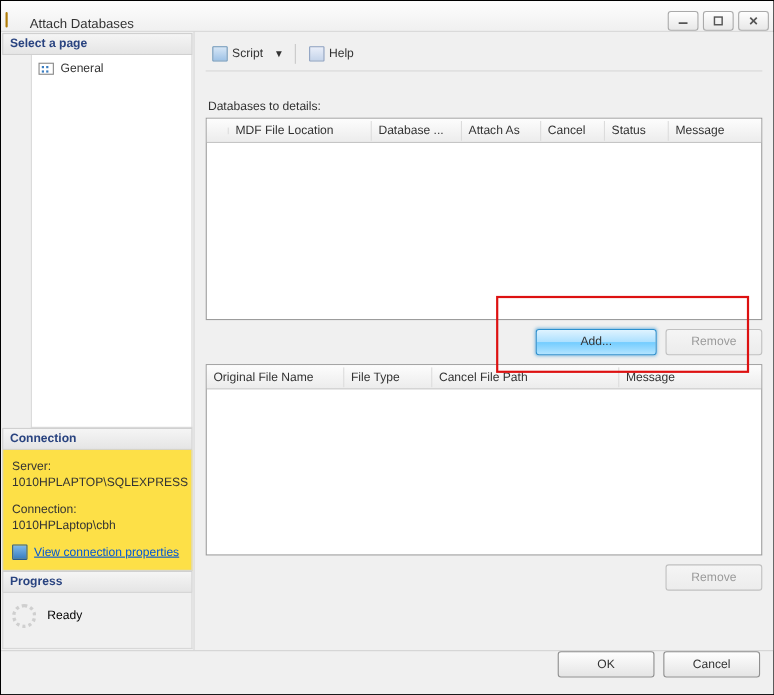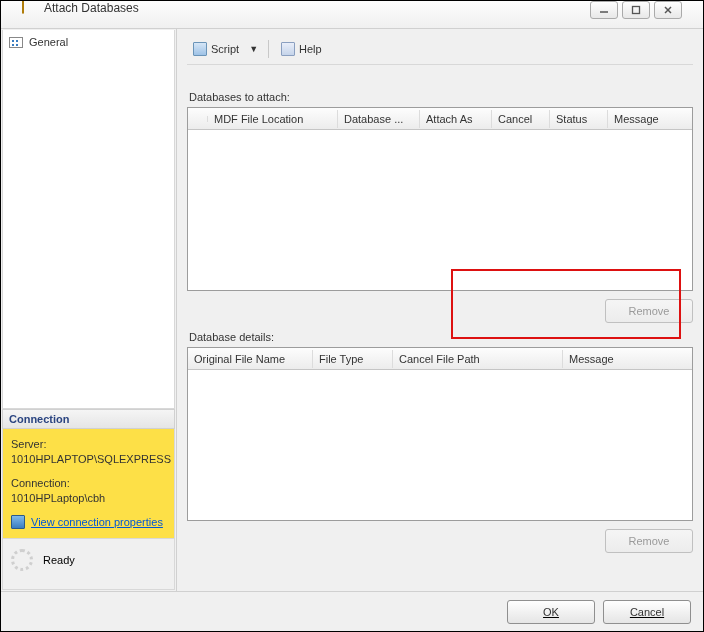--- a/index.html
+++ b/index.html
@@ -10,22 +10,22 @@
     width: 704px;
     height: 632px;
     overflow: hidden;
     border: 1px solid #000;
   }
   .titlebar {
     height: 28px;
     background: linear-gradient(#fdfdfd, #f0f0f0);
     border-bottom: 1px solid #d0d0d0;
     display: flex;
-    align-items: flex-start;
-    padding: 0 21px;
+    align-items: flex-end;
+    padding: 0 4px;
   }
   .titlebar .icon { width: 16px; height: 16px; margin-right: 6px; }
   .db-cyl { width:14px; height:14px; background: linear-gradient(#f7d56b,#e0a31a); border:1px solid #b07d0a; border-radius:2px; }
   .titlebar .title { flex: 1; font-size: 12px; color: #333; }
   .win-btns { display:flex; gap:4px; }
   .win-btn {
     width: 28px; height: 18px;
     border: 1px solid #aaa; border-radius: 3px;
     background: linear-gradient(#fefefe,#e8e8e8);
     display:flex; align-items:center; justify-content:center;
@@ -52,20 +52,21 @@
     color: #2a4480;
     font-size: 11px;
   }
   .sidebar .body {
     background: #fff;
     border: 1px solid #d8d8d8;
     border-top: none;
     padding: 4px 6px;
     font-size: 11px;
     color: #333;
+    margin-left: 26px;
   }
   .nav-item { display:flex; align-items:center; gap:6px; padding: 2px 0; }
   .prop-icon { width:14px; height:11px; border:1px solid #888; background:#fff; position:relative; }
   .prop-icon::after { content:""; position:absolute; left:2px; top:2px; width:2px; height:2px; background:#3a7dc0; box-shadow: 4px 0 #3a7dc0, 0 4px #3a7dc0, 4px 4px #3a7dc0; }
   .sidebar-lower { margin-top: auto; display:flex; flex-direction:column; }
   .conn-body { background:#fde047; border:1px solid #d8d8d8; border-top:none; padding:8px; font-size:11px; color:#333; line-height:1.4; }
   .conn-row { margin-bottom:8px; }
   .link-row { display:flex; align-items:center; gap:6px; }
   .link-icon { width:14px; height:14px; background: linear-gradient(#7fb9ea,#3a7dc0); border:1px solid #2a5a8a; border-radius:1px; }
   .link-text { color:#0057d6; text-decoration: underline; cursor:pointer; }
@@ -118,22 +119,22 @@
   .highlight-box {
     position:absolute;
     border:2px solid #d11;
     pointer-events:none;
   }
   .main-rel { position: relative; flex: 1; display: flex; flex-direction: column;}
   .footer {
     height:40px;
     background:#f0f0f0;
     border-top:1px solid #d0d0d0;
-    display:flex; align-items:center; justify-content:flex-end;
-    gap:8px; padding: 15px 12px; text-decoration: underline;
+    display:flex; justify-content:flex-end;
+    gap:8px; padding: 0 12px;
   }
   .grid2-body { min-height: 150px; }
 </style>
 </head>
 <body>
 
 <div class="titlebar">
   <span class="icon"><span class="db-cyl"></span></span>
   <span class="title">Attach Databases</span>
   <div class="win-btns">
@@ -152,20 +153,21 @@
           <line x1="2" y1="2" x2="8" y2="8" stroke="#555" stroke-width="1.5"></line>
           <line x1="8" y1="2" x2="2" y2="8" stroke="#555" stroke-width="1.5"></line>
         </svg>
       </div>
   </div>
 </div>
 
 <div class="content">
 
   <div class="sidebar">
+    <div class="section-head">Select a page</div>
     <div class="body" style="flex:1">
       <div class="nav-item">
         <span class="prop-icon"></span>
         <span>General</span>
       </div>
     </div>
     <div class="sidebar-lower">
       <div class="section-head">Connection</div>
       <div class="conn-body">
         <div class="conn-row">
@@ -174,20 +176,21 @@
         </div>
         <div class="conn-row">
           <div>Connection:</div>
           <div>1010HPLaptop\cbh</div>
         </div>
         <div class="link-row">
           <span class="link-icon"></span>
           <span class="link-text">View connection properties</span>
         </div>
       </div>
+      <div class="section-head">Progress</div>
       <div class="prog-body">
         <div class="spinner"></div>
         <span>Ready</span>
       </div>
     </div>
   </div>
 
   <div class="main">
     <div class="toolbar">
       <div class="tb-btn">
@@ -196,42 +199,44 @@
       </div>
       <span class="dd-arrow">▼</span>
       <span style="width:1px;height:18px;background:#c8c8c8;margin:0 4px;"></span>
       <div class="tb-btn">
         <span class="tb-icon help-icon"></span>
         <span>Help</span>
       </div>
     </div>
 
     <div class="main-rel">
-      <div class="lbl">Databases to attach:</div>
+      <div class="lbl">Databases to details:</div>
       <div class="grid">
         <div class="grid-head">
           <div class="gh-cell" style="width:20px"></div>
           <div class="gh-cell" style="width:130px">MDF File Location</div>
           <div class="gh-cell" style="width:82px">Database ...</div>
           <div class="gh-cell" style="width:72px">Attach As</div>
           <div class="gh-cell" style="width:58px">Cancel</div>
           <div class="gh-cell" style="width:58px">Status</div>
           <div class="gh-cell" style="flex:1;border-right:none">Message</div>
         </div>
         <div class="grid-body"></div>
       </div>
       <div class="btn-row">
+        <div class="btn primary" style="width:110px">
+            <span>Add...</span>
+          </div>
         <div class="btn disabled">
             <span>Remove</span>
           </div>
       </div>
 
       <div class="highlight-box" style="left:264px; top:178px; width:230px; height:70px;"></div>
 
-      <div class="lbl">Database details:</div>
       <div class="grid">
         <div class="grid-head">
           <div class="gh-cell" style="width:125px">Original File Name</div>
           <div class="gh-cell" style="width:80px">File Type</div>
           <div class="gh-cell" style="width:170px">Cancel File Path</div>
           <div class="gh-cell" style="flex:1;border-right:none">Message</div>
         </div>
         <div class="grid2-body"></div>
       </div>
       <div class="btn-row">

